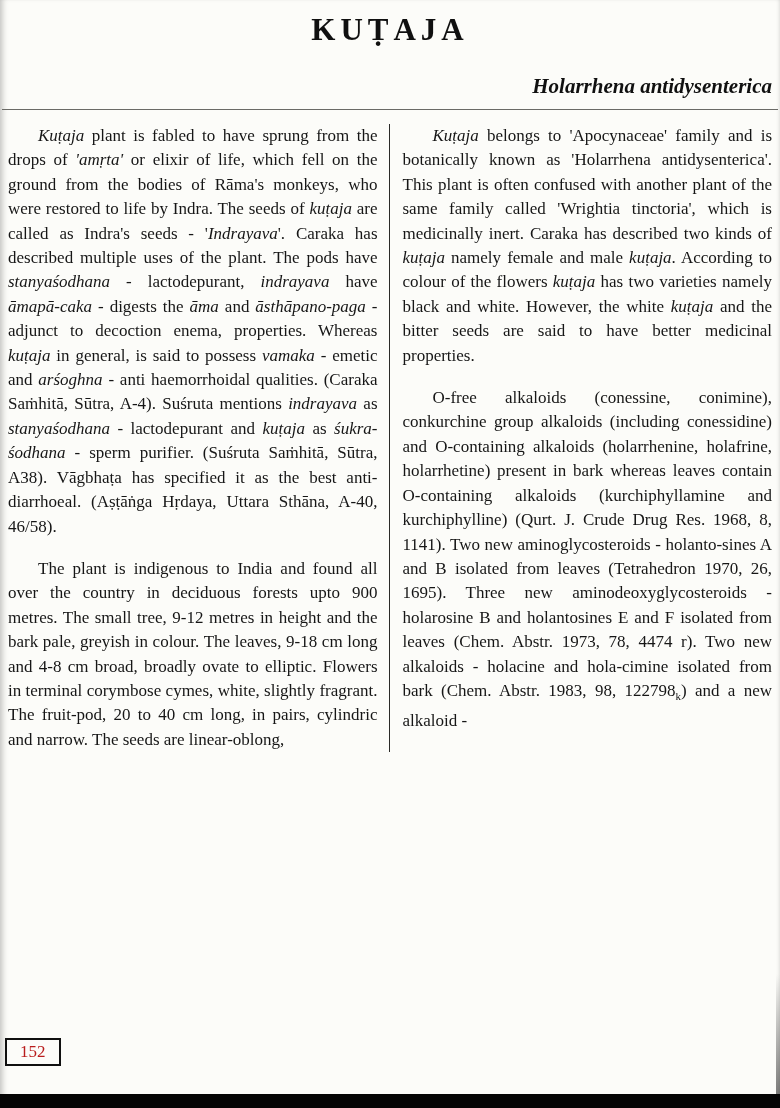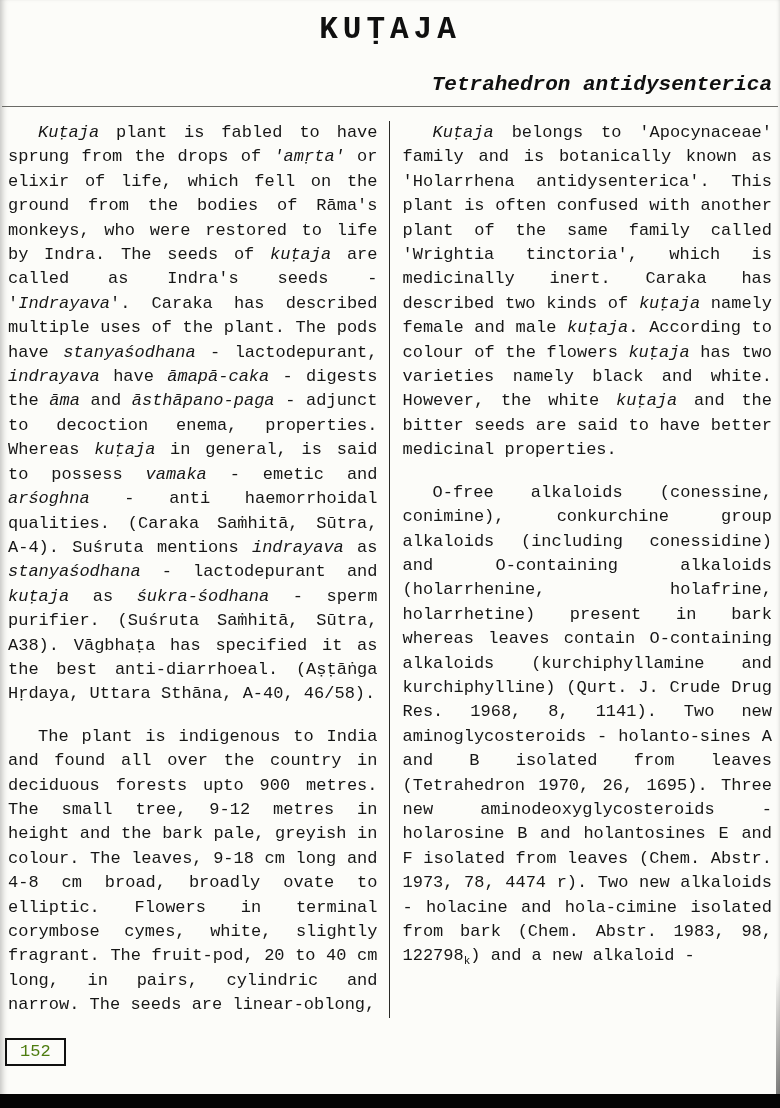--- a/index.html
+++ b/index.html
@@ -8,21 +8,20 @@
     width: 780px; height: 1108px;
     font-family: "Liberation Serif", serif;
     position: relative;
   }
   .page {
     position: absolute; inset: 0;
     background: #fcfcf9;
     color: #141414;
     overflow: hidden;
     box-shadow: inset 6px 0 6px -4px rgba(0,0,0,0.25), inset -3px 0 4px -3px rgba(0,0,0,0.18);
-    font-family: Liberation Mono, monospace;
   }
   .title {
     text-align: center;
     font-size: 31px;
     font-weight: bold;
     letter-spacing: 5px;
     padding-top: 12px;
     color: #101010;
   }
   .subtitle {
@@ -63,21 +62,21 @@
   .col sub { font-size: 11px; }
   .page-number-box {
     position: absolute;
     left: 5px;
     bottom: 42px;
     border: 2px solid #101010;
     background: #fcfcf9;
     padding: 1px 13px 2px 13px;
     font-size: 17px;
     line-height: 21px;
-    color: #4d7c0f;
+    color: #b91c1c;
   }
   .bottom-bar {
     position: absolute;
     left: 0; right: 0; bottom: 0;
     height: 14px;
     background: #050505;
   }
   .bottom-edge-smudge {
     position: absolute;
     right: 0; bottom: 14px;
@@ -85,21 +84,21 @@
     background: linear-gradient(to top, rgba(20,20,20,0.55), rgba(20,20,20,0));
   }
 </style>
 </head>
 <body>
 
 <div class="page">
 
   <h1 class="title">KUṬAJA</h1>
 
-  <h2 class="subtitle">Tetrahedron antidysenterica</h2>
+  <h2 class="subtitle">Holarrhena antidysenterica</h2>
 
   <div class="header-rule"></div>
 
   <div class="columns">
 
     <div class="col left">
       <p class="para indent"><em>Kuṭaja</em><span> plant is fabled to have sprung from the drops of </span><em>'amṛta'</em><span> or elixir of life, which fell on the ground from the bodies of Rāma's monkeys, who were restored to life by Indra. The seeds of </span><em>kuṭaja</em><span> are called as Indra's seeds - '</span><em>Indrayava</em><span>'. Caraka has described multiple uses of the plant. The pods have </span><em>stanyaśodhana</em><span> - lactodepurant, </span><em>indrayava</em><span> have </span><em>āmapā-caka</em><span> - digests the </span><em>āma</em><span> and </span><em>āsthāpano-paga</em><span> - adjunct to decoction enema, properties. Whereas </span><em>kuṭaja</em><span> in general, is said to possess </span><em>vamaka</em><span> - emetic and </span><em>arśoghna</em><span> - anti haemorrhoidal qualities. (Caraka Saṁhitā, Sūtra, A-4). Suśruta mentions </span><em>indrayava</em><span> as </span><em>stanyaśodhana</em><span> - lactodepurant and </span><em>kuṭaja</em><span> as </span><em>śukra-śodhana</em><span> - sperm purifier. (Suśruta Saṁhitā, Sūtra, A38). Vāgbhaṭa has specified it as the best anti-diarrhoeal. (Aṣṭāṅga Hṛdaya, Uttara Sthāna, A-40, 46/58).</span></p>
       <p class="para indent"><span>The plant is indigenous to India and found all over the country in deciduous forests upto 900 metres. The small tree, 9-12 metres in height and the bark pale, greyish in colour. The leaves, 9-18 cm long and 4-8 cm broad, broadly ovate to elliptic. Flowers in terminal corymbose cymes, white, slightly fragrant. The fruit-pod, 20 to 40 cm long, in pairs, cylindric and narrow. The seeds are linear-oblong,</span></p>
     </div>
 

